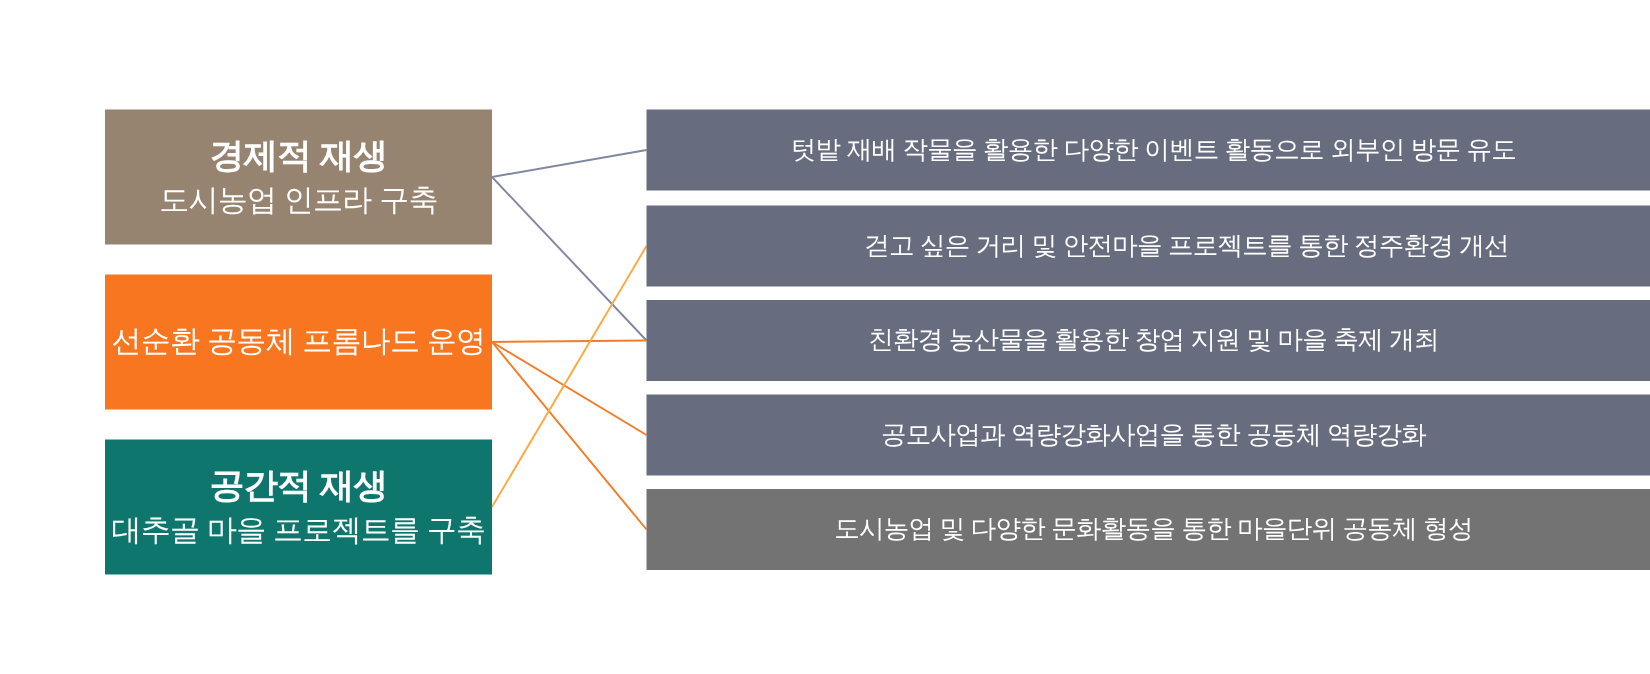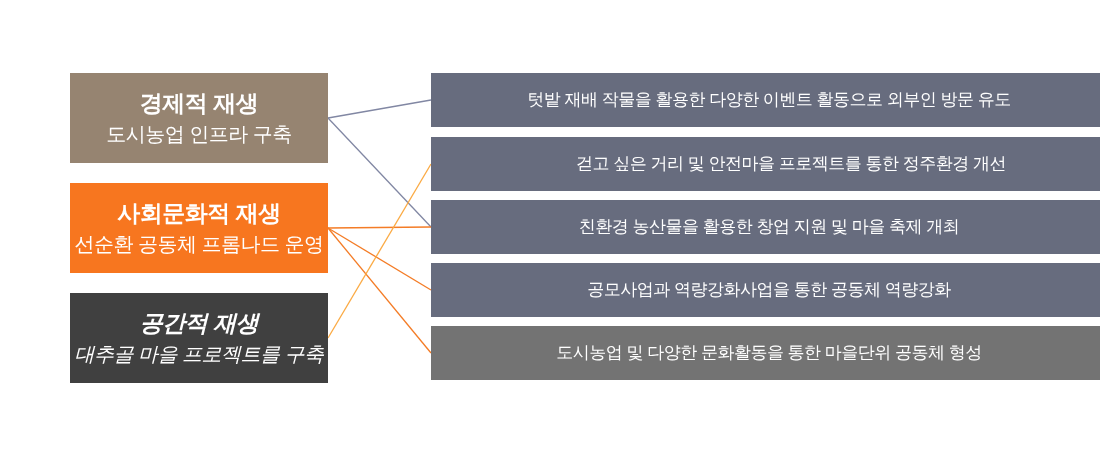--- a/index.html
+++ b/index.html
@@ -89,25 +89,24 @@
       <line x1="328" y1="228" x2="431" y2="353" stroke="#f47c26" stroke-width="1.3"></line>
       <line x1="328" y1="338" x2="431" y2="164" stroke="#fbaa43" stroke-width="1.3"></line>
     </svg>
 
   <div class="left-box" id="lb-0" style="background: rgb(150, 132, 113);">
     <span class="title">경제적 재생</span>
     <span class="subtitle">도시농업 인프라 구축</span>
   </div>
 
   <div class="left-box" id="lb-1" style="background: rgb(247, 118, 31);">
-    <span class="title">사회문화적 재생</span>
     <span class="subtitle">선순환 공동체 프롬나드 운영</span>
   </div>
 
-  <div class="left-box" id="lb-2" style="background: #404040; font-style: italic;">
+  <div class="left-box" id="lb-2" style="background: #0f766e;">
     <span class="title">공간적 재생</span>
     <span class="subtitle">대추골 마을 프로젝트를 구축</span>
   </div>
 
   <div class="right-box" id="rb-0" style="background: rgb(103, 108, 126);">
     <span class="label">텃밭 재배 작물을 활용한 다양한 이벤트 활동으로 외부인 방문 유도</span>
   </div>
 
   <div class="right-box" id="rb-1" style="background: rgb(103, 108, 126); padding-left: 22px;">
     <span class="label">걷고 싶은 거리 및 안전마을 프로젝트를 통한 정주환경 개선</span>

